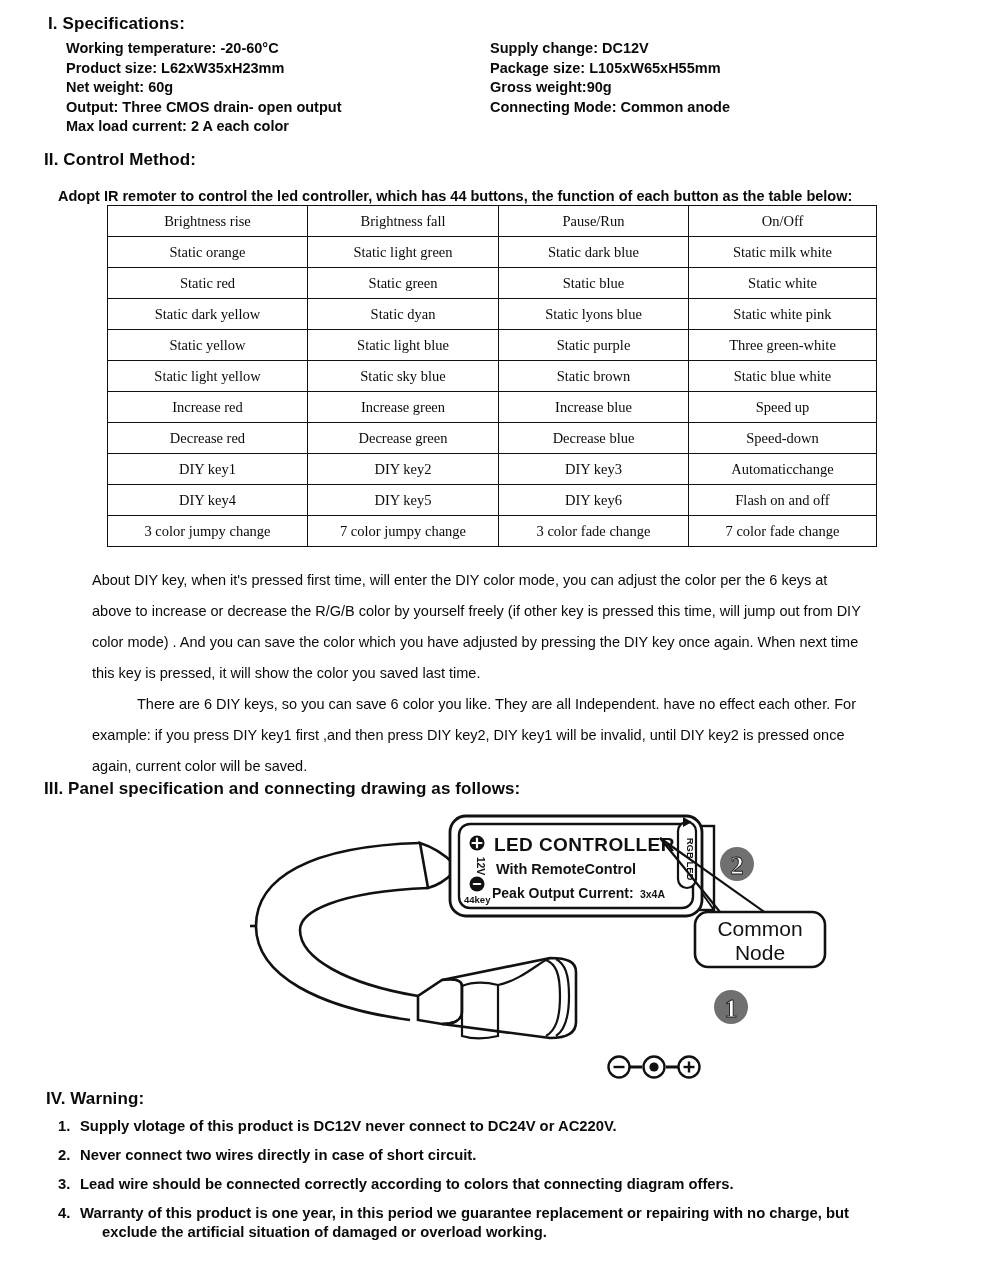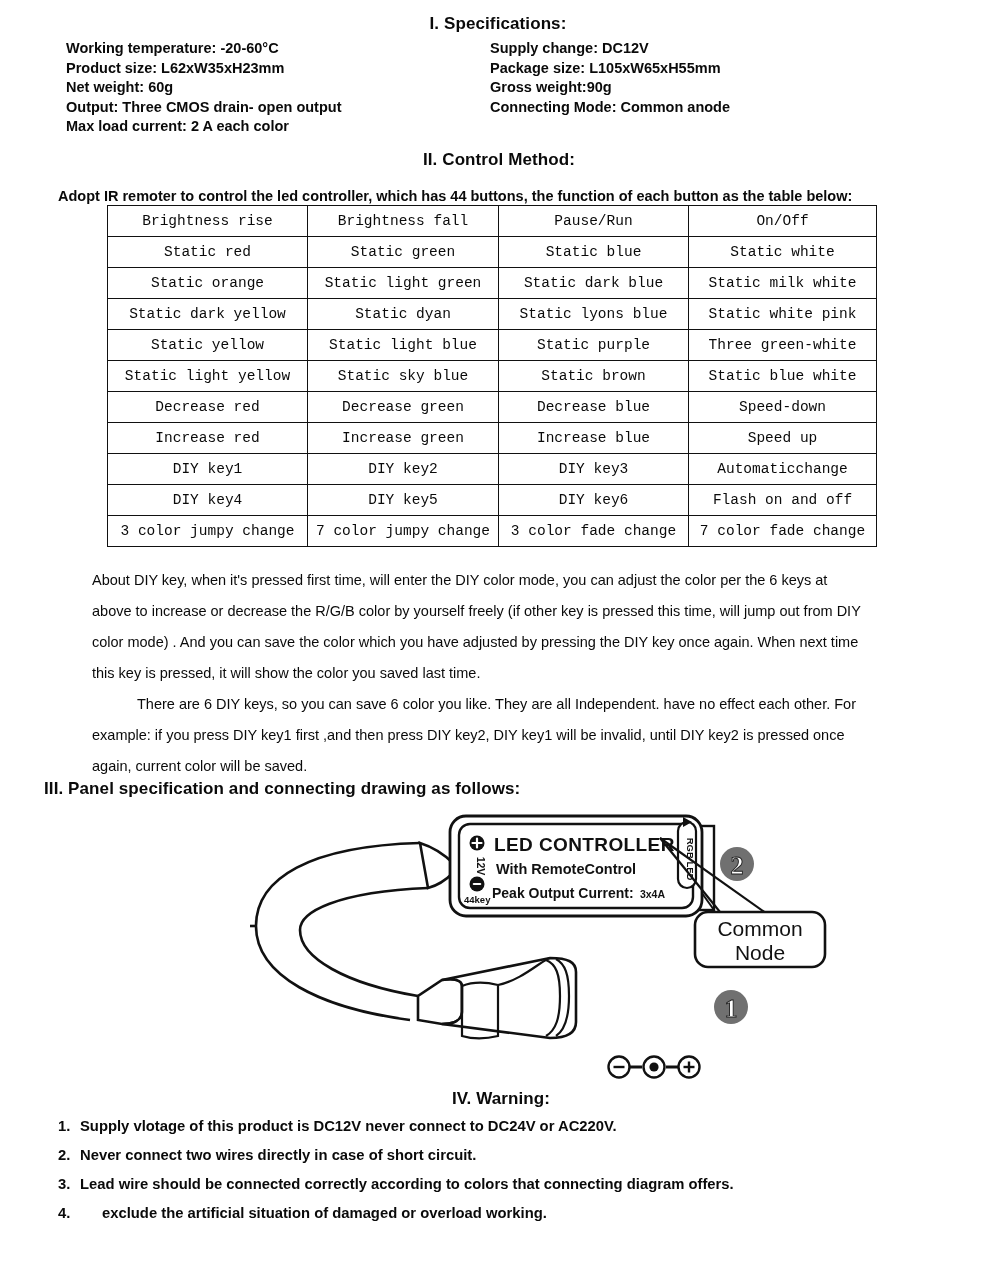--- a/index.html
+++ b/index.html
@@ -15,21 +15,20 @@
     font-family: "Liberation Sans", sans-serif;
     color: #0a0a0a;
     overflow: hidden;
   }
 
   
   .sec-head {
     font-weight: bold;
     font-size: 17px;
     letter-spacing: .1px;
-    text-align: center;
   }
   .spec-line {
     font-weight: bold;
     font-size: 14.5px;
     line-height: 19.5px;
     white-space: nowrap;
   }
 
   
   #sec-specs {
@@ -76,21 +75,21 @@
     width: 769px;
     border-collapse: collapse;
     table-layout: fixed;
   }
   #button-table td {
     border: 1.4px solid #111;
     height: 30px;
     text-align: center;
     vertical-align: middle;
     font-size: 14.5px;
-    font-family: Liberation Mono, monospace;
+    font-family: Liberation Serif, serif;
     padding: 0 2px;
     white-space: nowrap;
   }
   #button-table col.c1 { width: 200px; }
   #button-table col.c2 { width: 191px; }
   #button-table col.c3 { width: 190px; }
   #button-table col.c4 { width: 188px; }
 
   
   #diy-text {
@@ -232,60 +231,60 @@
       <col class="c4">
   </colgroup>
   <tbody id="button-table-body">
       <tr>
         <td>Brightness rise</td>
         <td>Brightness fall</td>
         <td>Pause/Run</td>
         <td>On/Off</td>
       </tr>
       <tr>
+        <td>Static orange</td>
+        <td>Static light green</td>
+        <td>Static dark blue</td>
+        <td>Static  milk white</td>
+      </tr>
+      <tr>
         <td>Static red</td>
         <td>Static green</td>
         <td>Static blue</td>
         <td>Static white</td>
       </tr>
       <tr>
-        <td>Static orange</td>
-        <td>Static light green</td>
-        <td>Static dark blue</td>
-        <td>Static  milk white</td>
-      </tr>
-      <tr>
         <td>Static dark yellow</td>
         <td>Static dyan</td>
         <td>Static lyons blue</td>
         <td>Static white pink</td>
       </tr>
       <tr>
         <td>Static yellow</td>
         <td>Static light blue</td>
         <td>Static purple</td>
         <td>Three green-white</td>
       </tr>
       <tr>
         <td>Static light yellow</td>
         <td>Static sky blue</td>
         <td>Static brown</td>
         <td>Static blue white</td>
       </tr>
       <tr>
+        <td>Increase red</td>
+        <td>Increase green</td>
+        <td>Increase blue</td>
+        <td>Speed up</td>
+      </tr>
+      <tr>
         <td>Decrease red</td>
         <td>Decrease green</td>
         <td>Decrease blue</td>
         <td>Speed-down</td>
-      </tr>
-      <tr>
-        <td>Increase red</td>
-        <td>Increase green</td>
-        <td>Increase blue</td>
-        <td>Speed up</td>
       </tr>
       <tr>
         <td>DIY key1</td>
         <td>DIY key2</td>
         <td>DIY key3</td>
         <td>Automaticchange</td>
       </tr>
       <tr>
         <td>DIY key4</td>
         <td>DIY key5</td>
@@ -418,15 +417,15 @@
     </g>
   </svg>
 </div>
 
 <div id="sec-warning">
   <div class="sec-head">IV. Warning:</div>
   <ol id="warning-list">
       <li><span class="num">1.</span><span>Supply vlotage of this product is DC12V never connect to DC24V  or AC220V.</span></li>
       <li><span class="num">2.</span><span>Never connect two wires directly in case of short circuit.</span></li>
       <li><span class="num">3.</span><span>Lead wire should be connected correctly according to colors that connecting diagram offers.</span></li>
-      <li><span class="num">4.</span><span class="cont">exclude the artificial situation of damaged or overload working.</span></li>
+      <li><span class="num">4.</span><span>Warranty of this product is one year, in this period we guarantee replacement or repairing with no charge, but</span><span class="cont">exclude the artificial situation of damaged or overload working.</span></li>
     </ol>
 </div>
 
 </body></html>

